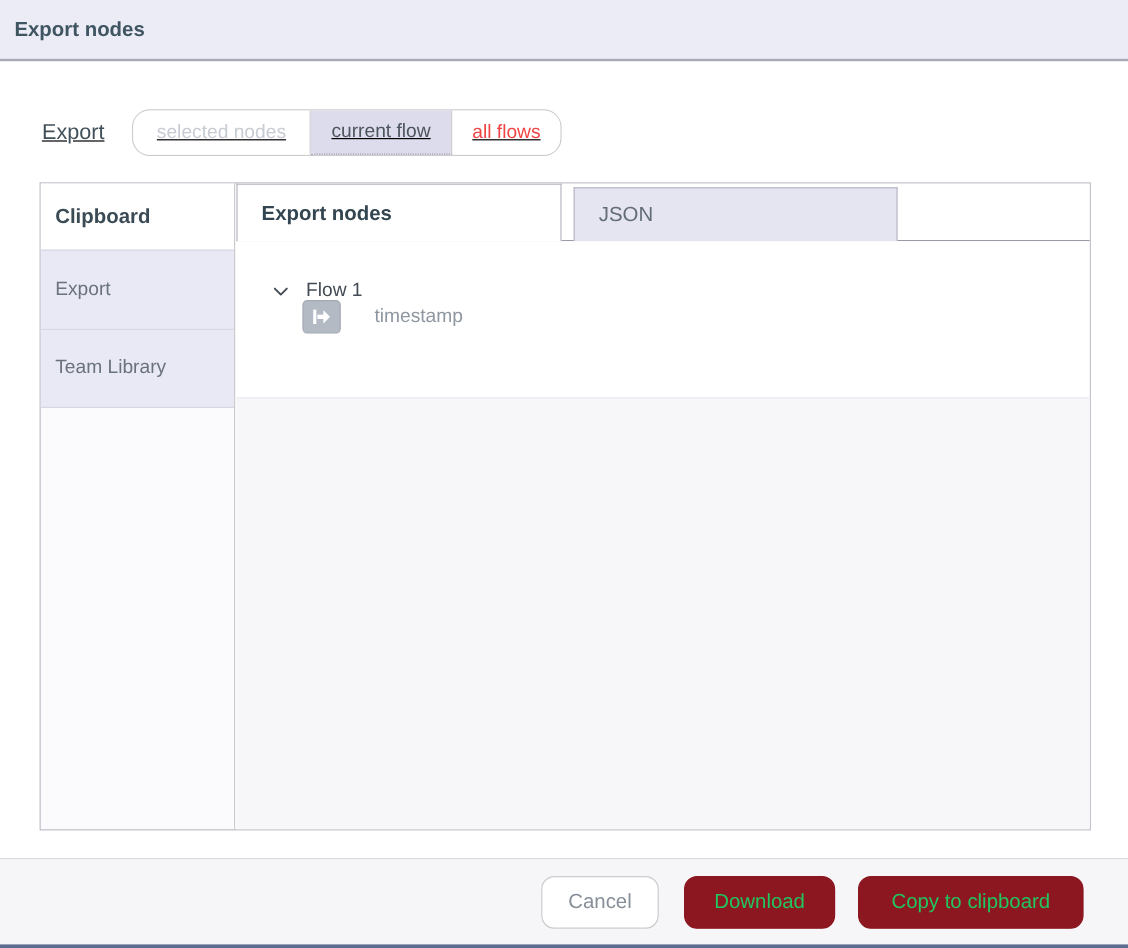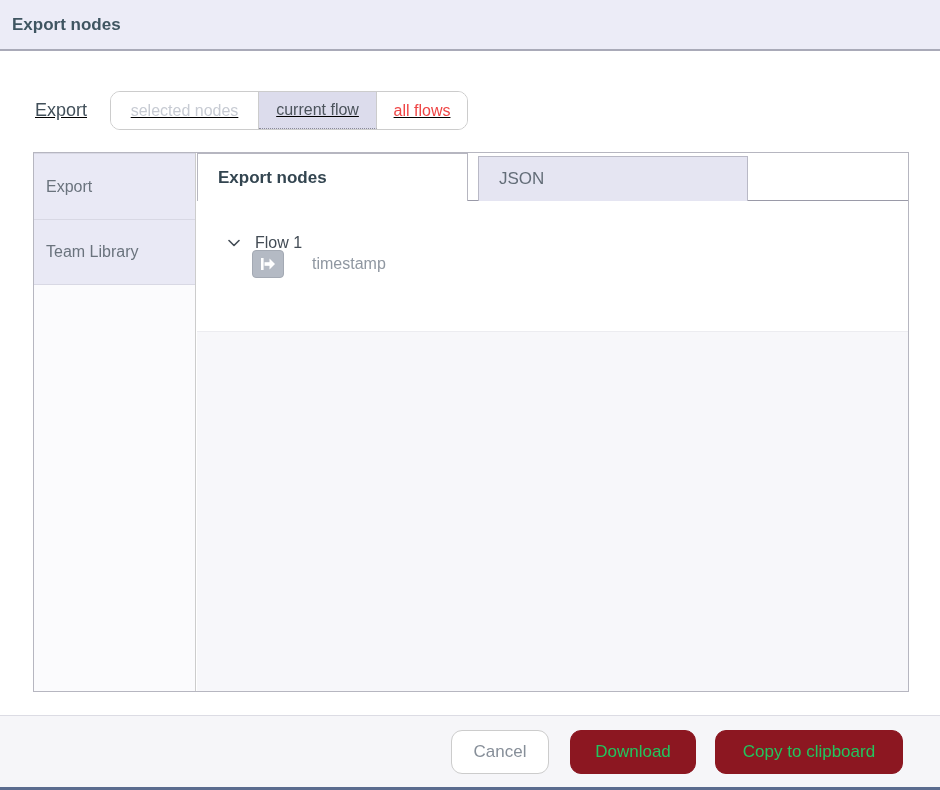--- a/index.html
+++ b/index.html
@@ -22,21 +22,21 @@
   .dlg-title {
     margin-left: 12px;
     font-size: 17px; font-weight: bold; color: #3f5561;
   }
 
   
   .export-row { position: absolute; left: 35px; top: 89px; height: 43px; display: flex; align-items: center; text-decoration: underline; }
   .export-label { font-size: 18px; color: #42505a; margin-right: 23px; }
   .scope-group {
     display: flex; height: 39px;
-    border: 1px solid #cccccc; border-radius: 10px;
+    border: 1px solid #cccccc; border-radius: 15px;
     overflow: hidden; background: #ffffff;
   }
   .scope-btn {
     display: flex; align-items: center; justify-content: center;
     font-size: 16px; padding: 0 18px; background: #ffffff;
     border-right: 1px solid #cccccc; cursor: pointer; white-space: nowrap;
   }
   .scope-btn:last-child { border-right: none; }
   .scope-btn.disabled { color: #c7cbd3; width: 148px; }
   .scope-btn.selected {
@@ -155,20 +155,21 @@
     <div class="scope-group">
       <div class="scope-btn disabled">selected nodes</div>
       <div class="scope-btn selected">current flow</div>
       <div class="scope-btn normal">all flows</div>
     </div>
   </div>
 
   <div class="panel">
 
     <div class="sidebar">
+      <div class="sidebar-header">Clipboard</div>
       <div class="sidebar-item">Export</div>
       <div class="sidebar-item">Team Library</div>
     </div>
 
     <div class="main">
       <div class="tabbar">
         <div class="tab active">Export nodes</div>
         <div class="tab inactive">JSON</div>
       </div>
 

